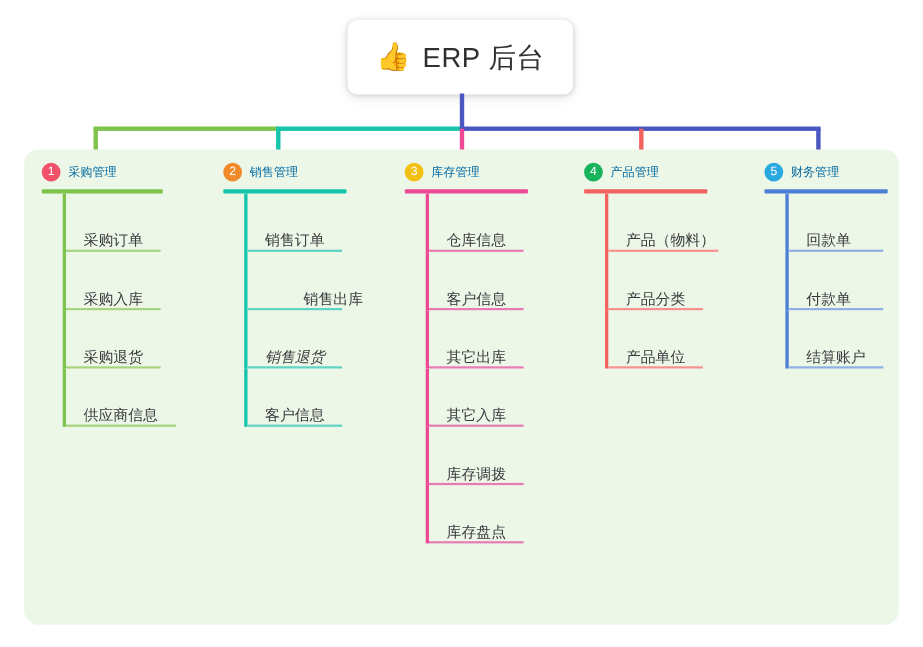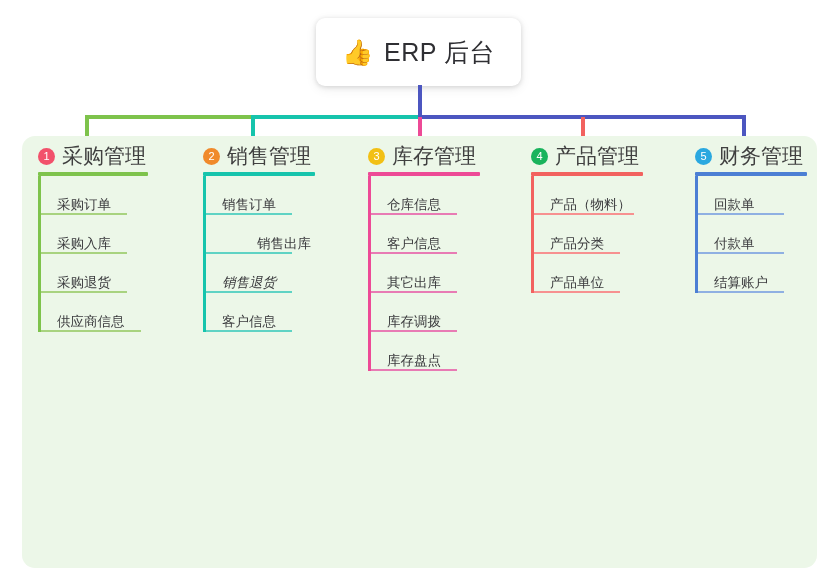--- a/index.html
+++ b/index.html
@@ -53,30 +53,30 @@
   .c3{left:368px;}
   .c4{left:531px;}
   .c5{left:695px;}
 
   .col-head{display:flex;align-items:center;gap:7px;height:24px;}
   .badge{
     width:17px;height:17px;border-radius:50%;
     color:#ffffff;font-size:11px;line-height:17px;text-align:center;
     flex:0 0 auto;font-family:"Liberation Sans",sans-serif;
   }
-  .col-title{font-size:21px;color:#404040;white-space:nowrap;}
+  .col-title{font-size:11px;color:#0369a1;white-space:nowrap;}
 
   .head-rule{height:4px;margin-top:4px;border-radius:1px;}
 
   .items{position:relative;margin-top:0;}
   .item{
     position:relative;box-sizing:border-box;
-    height:39px;
+    height:53px;
     border-left:3px solid transparent;
-    display:flex;align-items:flex-end;
+    display:flex;align-items:flex-end;margin-left:19px;
   }
   .item .lbl{
     font-size:13.5px;color:#3a3a3d;white-space:nowrap;
     padding:0 0 4px 16px;line-height:1;
   }
   .item .under{
     position:absolute;left:0;bottom:0;height:2px;
   }
 
   
@@ -172,20 +172,24 @@
       </div>
       <div class="item" style="border-left-color: rgb(237, 74, 150);">
         <span class="lbl">客户信息</span>
         <span class="under" style="background: rgb(232, 123, 180); width: 86px;"></span>
       </div>
       <div class="item" style="border-left-color: rgb(237, 74, 150);">
         <span class="lbl">其它出库</span>
         <span class="under" style="background: rgb(232, 123, 180); width: 86px;"></span>
       </div>
       <div class="item" style="border-left-color: rgb(237, 74, 150);">
+        <span class="lbl">其它入库</span>
+        <span class="under" style="background: rgb(232, 123, 180); width: 86px;"></span>
+      </div>
+      <div class="item" style="border-left-color: rgb(237, 74, 150);">
         <span class="lbl">库存调拨</span>
         <span class="under" style="background: rgb(232, 123, 180); width: 86px;"></span>
       </div>
       <div class="item" style="border-left-color: rgb(237, 74, 150);">
         <span class="lbl">库存盘点</span>
         <span class="under" style="background: rgb(232, 123, 180); width: 86px;"></span>
       </div>
     </div>
   </div>
 

